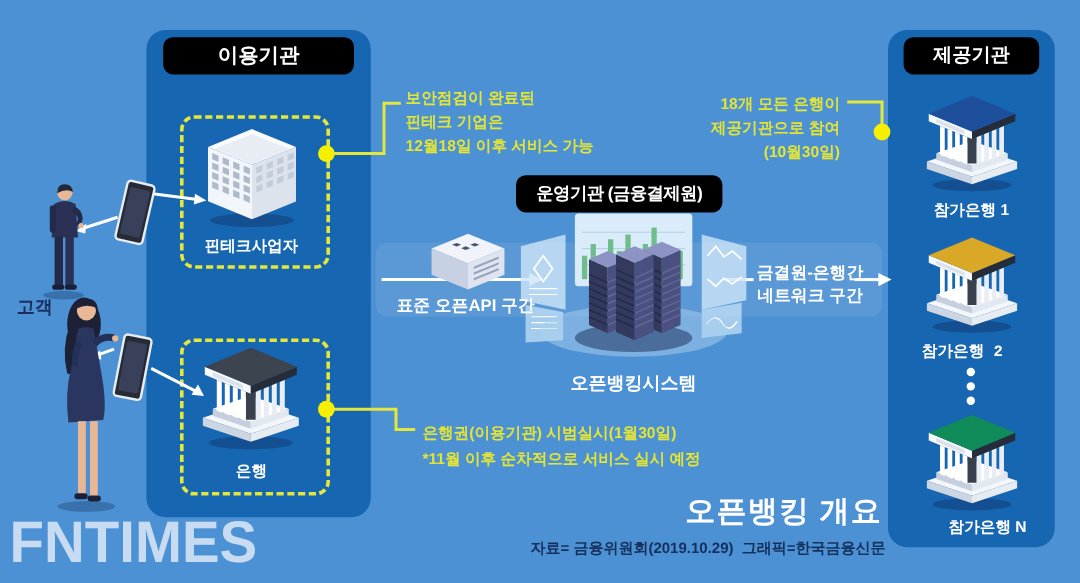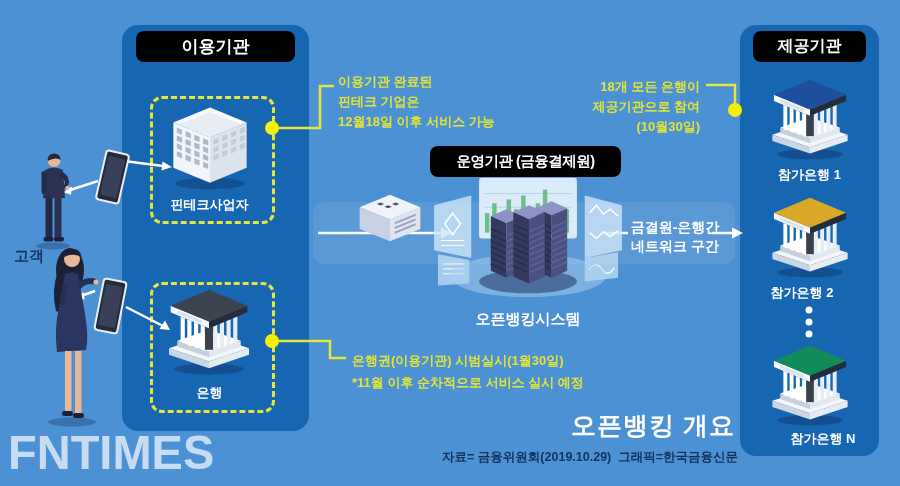--- a/index.html
+++ b/index.html
@@ -41,21 +41,21 @@
   <div class="big-panel" style="left:122px;top:25px;width:187px;height:406px;"></div>
   <div class="big-panel" style="left:740px;top:25px;width:139px;height:431px;"></div>
   <div class="band"></div>
 
   <div class="panel-header" style="left:136px;top:31px;width:159px;height:31px;font-size:17px;">
     <span>이용기관</span>
   </div>
   <div class="panel-header" style="left:753px;top:31px;width:113px;height:31px;font-size:16px;">
     <span>제공기관</span>
   </div>
-  <div class="panel-header" style="left:430px;top:146px;width:191px;height:31px;font-size:14.5px;letter-spacing:-0.5px;">
+  <div class="panel-header" style="left:430px;top:146px;width:172px;height:31px;font-size:14.5px;letter-spacing:-0.5px;">
     <span>운영기관 (금융결제원)</span>
   </div>
 
   <div class="dashed-box" style="left:150px;top:96px;width:119px;height:122px;"></div>
   <div class="dashed-box" style="left:150px;top:282px;width:119px;height:125px;"></div>
 
   <svg class="overlay" width="900" height="486">
 
     <polyline points="272,128 320,128 320,86 334,86" fill="none" stroke="#E4E73B" stroke-width="2.5"></polyline>
     <circle cx="272" cy="128" r="7" fill="#F7EF00"></circle>
@@ -209,20 +209,21 @@
       <polygon points="46,11 50,12.6 46,14.2 42,12.6"></polygon>
     </g>
     <polygon points="8,16 40,29 40,52 8,39" fill="#c7d1e3"></polygon>
     <polygon points="72,16 40,29 40,52 72,39" fill="#dfe5f0"></polygon>
     <g fill="#97a3bd">
       <polygon points="45,32 67,23 67,25 45,34"></polygon>
       <polygon points="45,37 67,28 67,30 45,39"></polygon>
       <polygon points="45,42 67,33 67,35 45,44"></polygon>
     </g>
   </svg>
+  <div class="white-label" style="left:315px;top:246px;width:146px;font-size:14px;">표준 오픈API 구간</div>
 
   <svg class="svg-icon" style="left:430px;top:172px;" width="196" height="137" viewBox="0 0 200 140">
     <rect x="50" y="6" width="100" height="62" rx="3" fill="rgba(225,240,251,0.95)"></rect>
     <path d="M56,22 H144 M56,36 H144 M56,50 H144" stroke="rgba(120,160,200,0.35)" fill="none"></path>
     <g fill="#6EBE8B">
       <rect x="56" y="42" width="4.5" height="20"></rect>
         <rect x="63.4" y="32" width="4.5" height="30"></rect>
       <rect x="70.8" y="46" width="4.5" height="16"></rect>
         <rect x="78.2" y="28" width="4.5" height="34"></rect>
       <rect x="85.6" y="38" width="4.5" height="24"></rect>
@@ -319,21 +320,21 @@
       <polygon points="89,36 94,33.9 94,65.4 89,67.1"></polygon>
         <polygon points="81,39.3 86,37.2 86,68.1 81,69.8"></polygon>
       <polygon points="73,42.6 78,40.5 78,70.8 73,72.5"></polygon>
         <polygon points="65,45.9 70,43.8 70,73.5 65,75.2"></polygon>
     </g>
     <polygon points="14,21 60,40 60,48 14,29" fill="#f6f8fb"></polygon>
     <polygon points="22,26.5 52,39 52,43 22,30.5" fill="#dbe2eb"></polygon>
     <polygon points="106,21 106,29 60,48 60,40" fill="#262D3A"></polygon>
     <polygon points="60,2 106,21 60,40 14,21" class="roof-gold"></polygon>
   </svg>
-  <div class="icon-label" style="left:740px;top:284px;width:124px;">참가은행 2</div>
+  <div class="icon-label" style="left:740px;top:284px;width:124px;font-family:Liberation Mono, monospace;">참가은행 2</div>
 
   <svg class="svg-icon" style="left:763px;top:344px;" width="94" height="82" viewBox="0 0 120 104">
     <ellipse cx="60" cy="97" rx="42" ry="6.5" fill="rgba(14,40,85,0.35)"></ellipse>
     <polygon points="12,72 60,56 108,72 60,88" fill="#f3f6fa"></polygon>
     <polygon points="12,72 12,80 60,96 60,88" fill="#ccd5e2"></polygon>
     <polygon points="108,72 108,80 60,96 60,88" fill="#e7ecf3"></polygon>
     <polygon points="22,63 60,50 98,63 60,76" fill="#ffffff"></polygon>
     <polygon points="22,63 22,70 60,83 60,76" fill="#c5cfdd"></polygon>
     <polygon points="98,63 98,70 60,83 60,76" fill="#e2e8f0"></polygon>
     <polygon points="55,46 65,46 65,74 55,74" fill="#39414F"></polygon>
@@ -350,21 +351,21 @@
         <polygon points="65,45.9 70,43.8 70,73.5 65,75.2"></polygon>
     </g>
     <polygon points="14,21 60,40 60,48 14,29" fill="#f6f8fb"></polygon>
     <polygon points="22,26.5 52,39 52,43 22,30.5" fill="#dbe2eb"></polygon>
     <polygon points="106,21 106,29 60,48 60,40" fill="#262D3A"></polygon>
     <polygon points="60,2 106,21 60,40 14,21" class="roof-green"></polygon>
   </svg>
   <div class="icon-label" style="left:740px;top:430px;width:166px;">참가은행 N</div>
 
   <div class="note" style="left:338px;top:72px;">
-    <div>이용기관 완료된</div>
+    <div>보안점검이 완료된</div>
     <div>핀테크 기업은</div>
     <div>12월18일 이후 서비스 가능</div>
   </div>
 
   <div class="note" style="left:538px;top:77px;width:162px;text-align:right;">
     <div>18개 모든 은행이</div>
     <div>제공기관으로 참여</div>
     <div>(10월30일)</div>
   </div>
 

